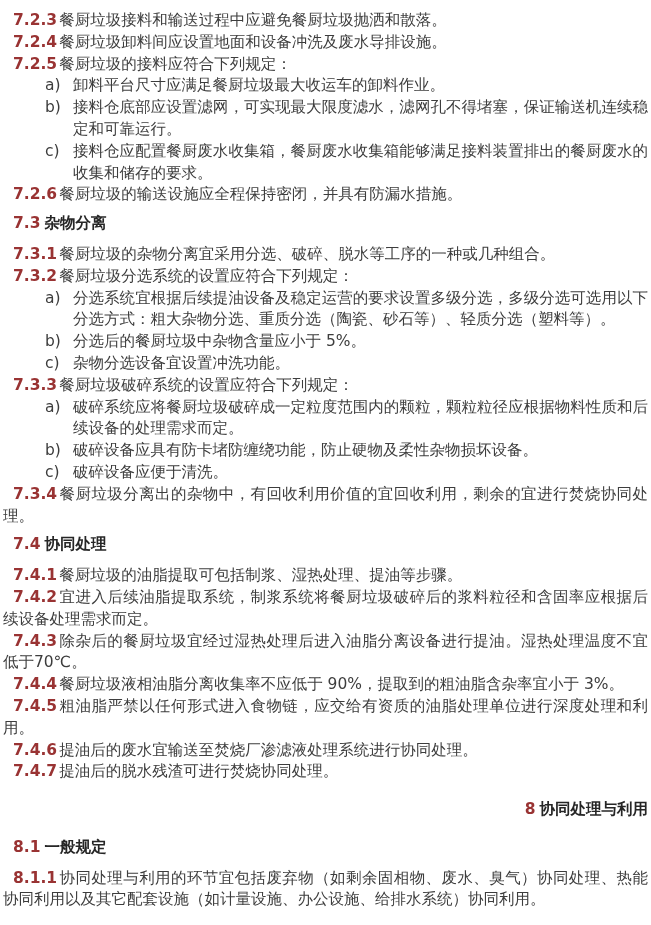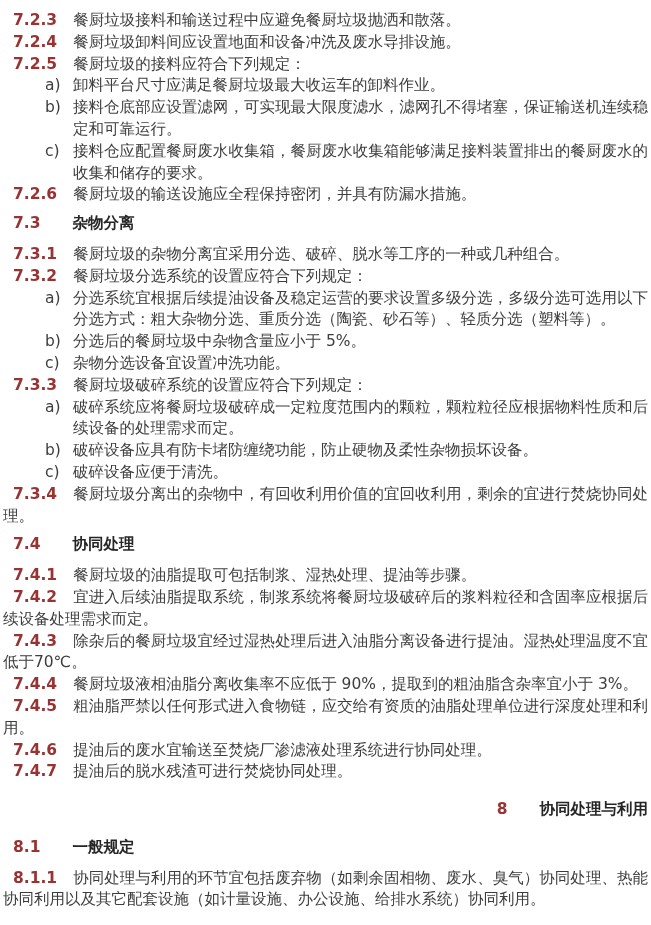--- a/index.html
+++ b/index.html
@@ -6,23 +6,23 @@
   .page{
     width:651px;height:925px;box-sizing:border-box;
     background:#ffffff;overflow:hidden;
     padding:10px 3px 0 3px;
     font-family:"DejaVu Sans","Liberation Sans",sans-serif;
     font-size:15.5px;line-height:21.8px;color:#3d3d3d;
   }
   p{margin:0;padding:0;}
   .clause,.item{text-align:justify;}
   .num{color:#993333;font-weight:bold;white-space:nowrap;}
-  .clause > .num{margin-left:10px;margin-right:16px;}
+  .clause > .num{margin-left:10px;margin-right:2px;}
   .heading{font-weight:bold;color:#262626;}
-  .heading > .num{margin-left:10px;margin-right:32px;}
+  .heading > .num{margin-left:10px;margin-right:4px;}
   .h-sec{margin:7px 0 9px 0;}
   .h-chap{margin:16px 0 16px 0;text-align:right;}
   .item{padding-left:70px;position:relative;}
   .item .label{position:absolute;left:42px;top:0;color:#3d3d3d;}
 </style>
 </head>
 <body>
 
 <div class="page">
   <div id="doc">

